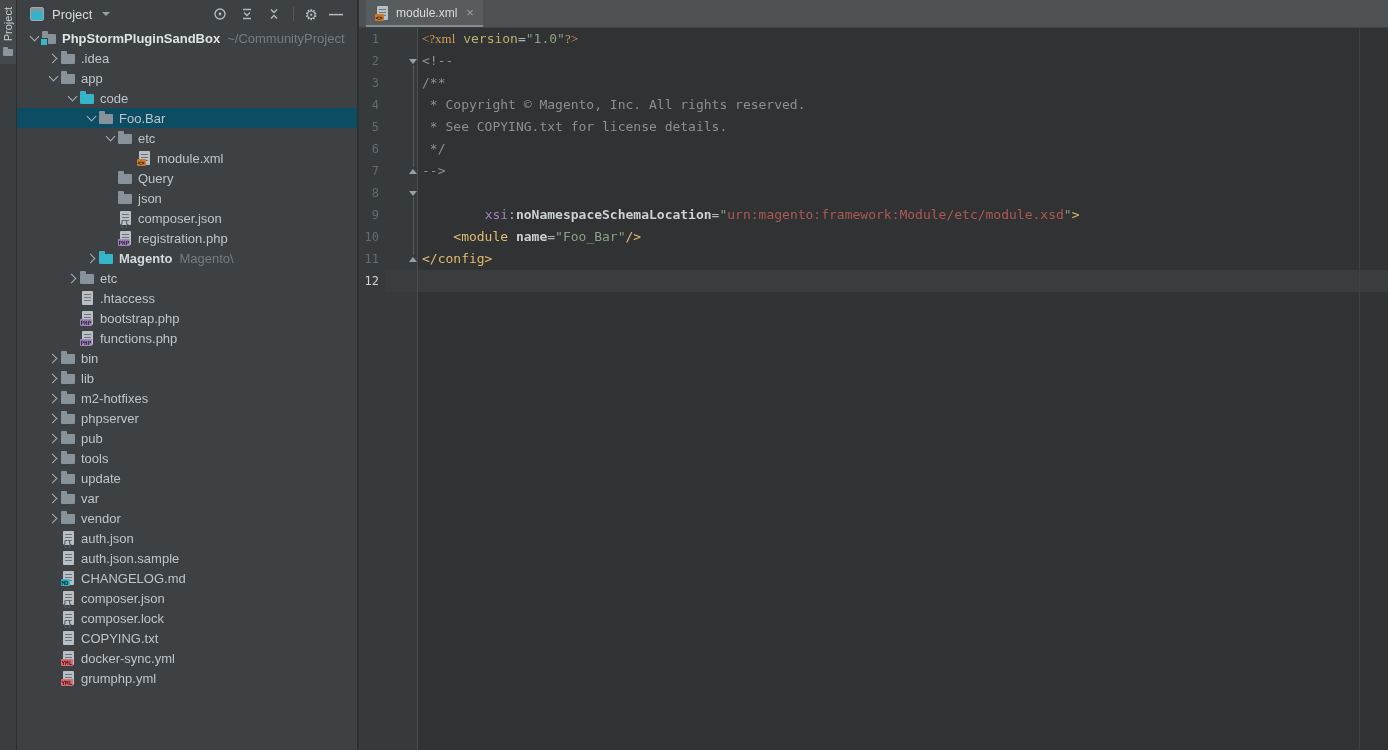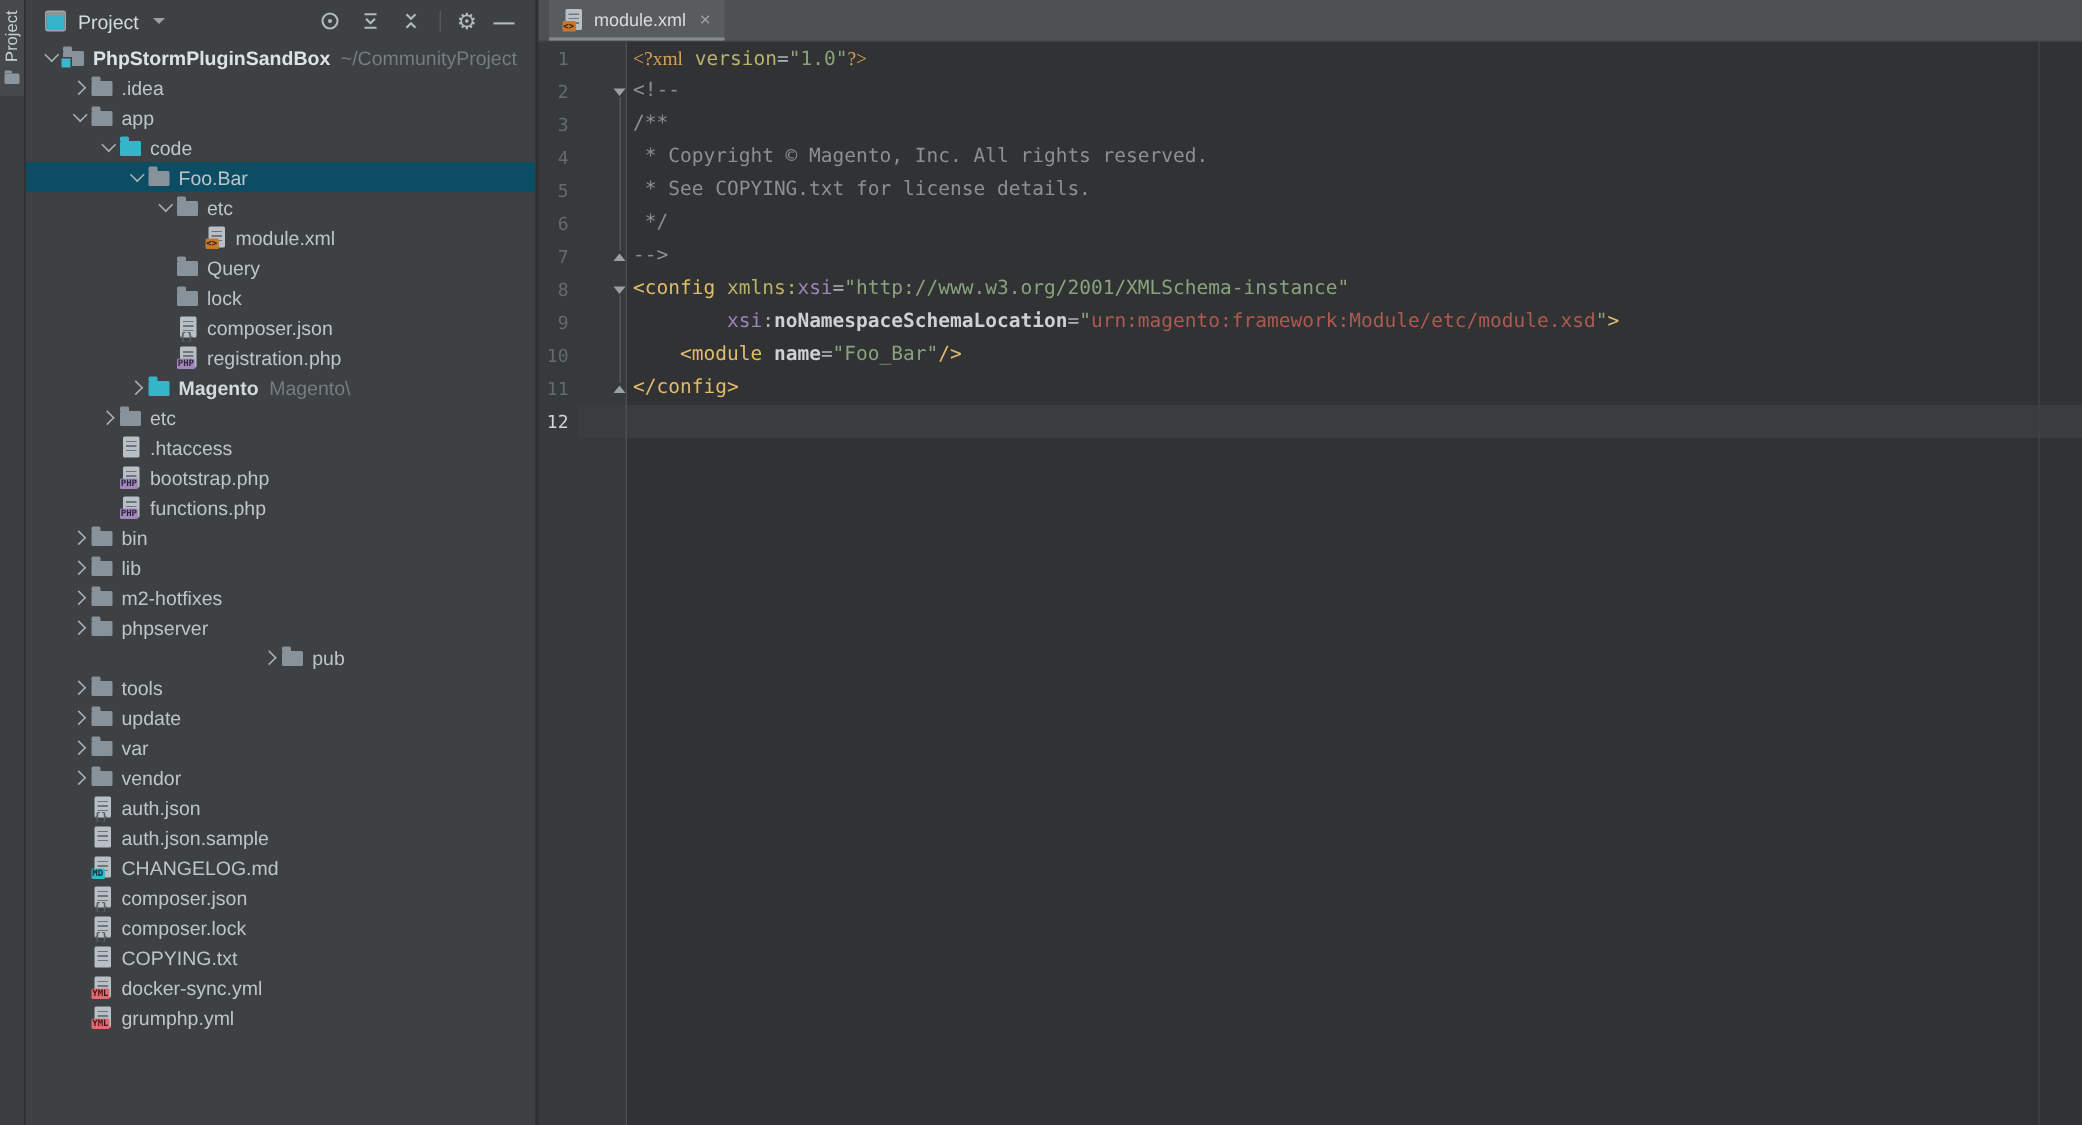--- a/index.html
+++ b/index.html
@@ -207,21 +207,21 @@
           <span class="ticon">
             <span class="ffold"></span>
           </span>
           <span class="tlabel">Query</span>
         </div>
         <div class="trow" style="padding-left: 86px;">
           <span class="chev-slot"></span>
           <span class="ticon">
             <span class="ffold"></span>
           </span>
-          <span class="tlabel">lock</span>
+          <span class="tlabel">json</span>
         </div>
         <div class="trow" style="padding-left: 86px;">
           <span class="chev-slot"></span>
           <span class="ticon">
             <span class="ffile">
               <span class="fbadge b-json">{}</span>
             </span>
           </span>
           <span class="tlabel">composer.json</span>
         </div>
@@ -307,21 +307,21 @@
         </div>
         <div class="trow" style="padding-left: 29px;">
           <span class="chev-slot">
             <span class="chev closed"></span>
           </span>
           <span class="ticon">
             <span class="ffold"></span>
           </span>
           <span class="tlabel">phpserver</span>
         </div>
-        <div class="trow" style="padding-left: 29px; justify-content: center;">
+        <div class="trow" style="padding-left: 29px;">
           <span class="chev-slot">
             <span class="chev closed"></span>
           </span>
           <span class="ticon">
             <span class="ffold"></span>
           </span>
           <span class="tlabel">pub</span>
         </div>
         <div class="trow" style="padding-left: 29px;">
           <span class="chev-slot">
@@ -487,21 +487,20 @@
             <span class="fcol">
               <span class="fold up"></span>
             </span>
             <span class="codeln"><span class="tk-cmt">--&gt;</span></span>
           </div>
           <div class="eline">
             <span class="lnum">8</span>
             <span class="fcol">
               <span class="fold down"></span>
             </span>
-            <span class="codeln"><span class="tk-tag">&lt;config</span><span class="tk-pln"> </span><span class="tk-attr">xmlns:</span><span class="tk-ns">xsi</span><span class="tk-pln">=</span><span class="tk-str">"http://www.w3.org/2001/XMLSchema-instance"</span></span>
           </div>
           <div class="eline">
             <span class="lnum">9</span>
             <span class="fcol"></span>
             <span class="codeln"><span class="tk-pln">        </span><span class="tk-ns">xsi</span><span class="tk-pln">:</span><span class="tk-attrw">noNamespaceSchemaLocation</span><span class="tk-pln">=</span><span class="tk-str">"</span><span class="tk-urn">urn:magento:framework:Module/etc/module.xsd</span><span class="tk-str">"</span><span class="tk-tag">&gt;</span></span>
           </div>
           <div class="eline">
             <span class="lnum">10</span>
             <span class="fcol"></span>
             <span class="codeln"><span class="tk-pln">    </span><span class="tk-tag">&lt;module</span><span class="tk-pln"> </span><span class="tk-attrw">name</span><span class="tk-pln">=</span><span class="tk-str">"Foo_Bar"</span><span class="tk-tag">/&gt;</span></span>

